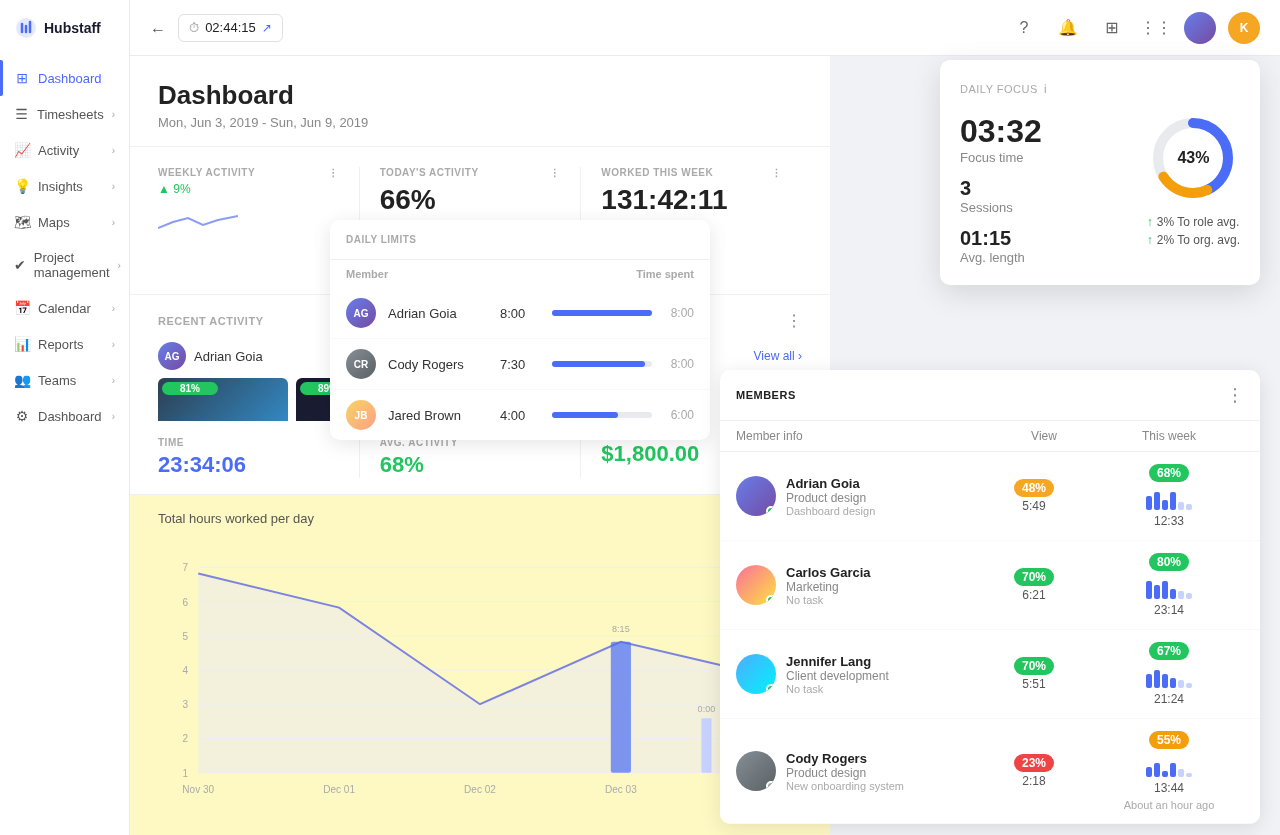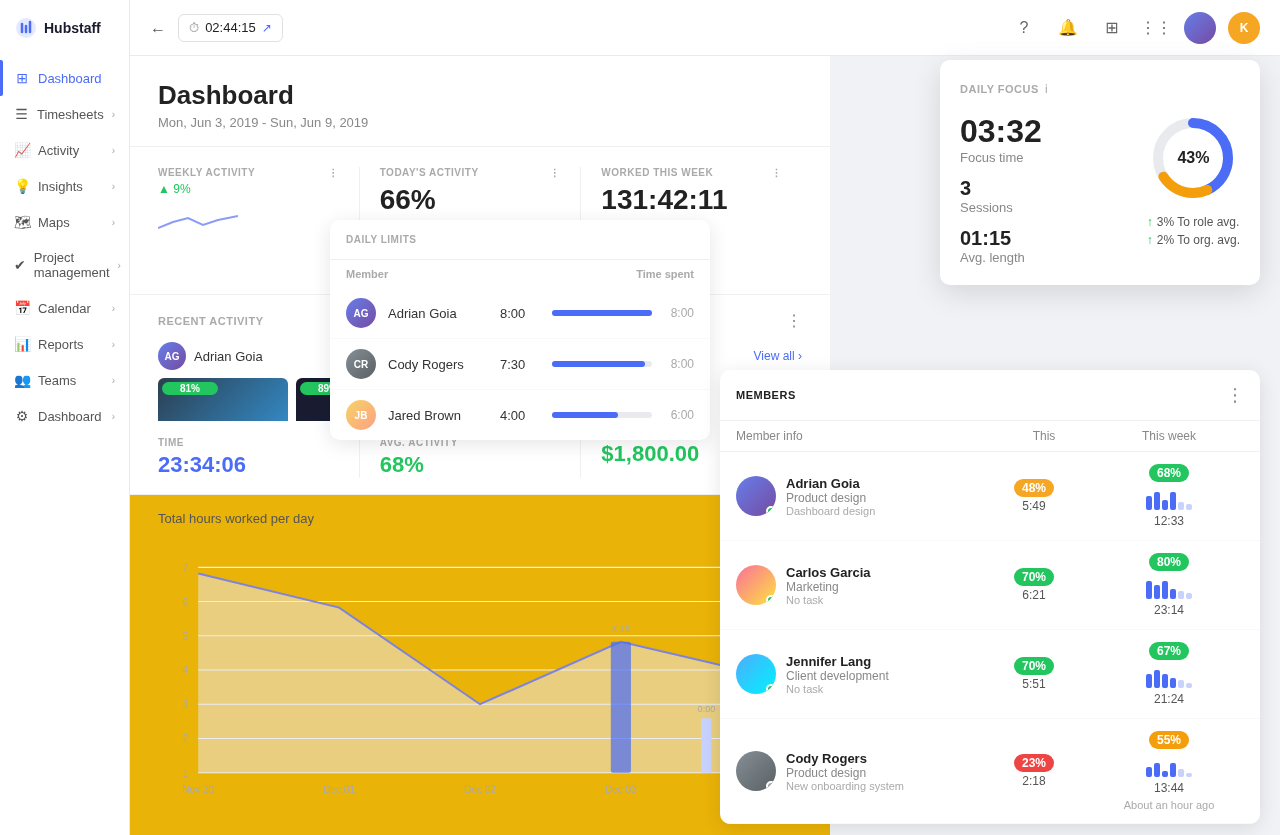--- a/index.html
+++ b/index.html
@@ -134,21 +134,21 @@
     .dl-bar { height: 6px; background: #4a6cf7; border-radius: 3px; }
     .dl-limit { font-size: 12px; color: #aaa; width: 30px; text-align: right; }
 
     
     .daily-focus-panel {
       position: absolute; top: 60px; right: 20px; width: 320px;
       background: #fff; border-radius: 10px; box-shadow: 0 8px 30px rgba(0,0,0,0.12);
       z-index: 30; padding: 20px;
     }
     .df-header { display: flex; align-items: center; gap: 6px; margin-bottom: 16px; }
-    .df-title { font-size: 11px; font-weight: 700; color: #aaa; letter-spacing: 0.5px; text-transform: uppercase; }
+    .df-title { font-size: 11px; font-weight: 400; color: #aaa; letter-spacing: 0.5px; text-transform: uppercase; }
     .df-info { color: #aaa; font-size: 12px; }
     .df-content { display: flex; gap: 20px; align-items: flex-start; }
     .df-left { flex: 1; }
     .df-time { font-size: 32px; font-weight: 600; color: #222; }
     .df-time-label { font-size: 13px; color: #888; }
     .df-stat { margin-top: 12px; }
     .df-stat-num { font-size: 20px; font-weight: 600; color: #222; }
     .df-stat-label { font-size: 13px; color: #888; }
     .df-avg { margin-top: 12px; }
     .df-avg-num { font-size: 20px; font-weight: 600; color: #222; }
@@ -427,21 +427,21 @@
           <div class="bottom-stat-label">AVG. ACTIVITY</div>
           <div class="bottom-stat-value green2">68%</div>
         </div>
         <div class="bottom-stat">
           <div class="bottom-stat-label"></div>
           <div class="bottom-stat-value" style="color:#22c55e;">$1,800.00</div>
         </div>
       </div>
     </div>
 
-    <div style="position:absolute;bottom:0;left:0;right:0;height:340px;background:#eab308;padding:16px 28px;">
+    <div style="position:absolute;bottom:0;left:0;right:0;height:340px;background:#fef9c3;padding:16px 28px;">
       <div class="chart-title">Total hours worked per day</div>
       <svg width="100%" height="260" viewBox="0 0 640 240">
 
         <line x1="40" y1="20" x2="620" y2="20" stroke="#f0f0f0" stroke-width="1"></line>
         <line x1="40" y1="54" x2="620" y2="54" stroke="#f0f0f0" stroke-width="1"></line>
         <line x1="40" y1="88" x2="620" y2="88" stroke="#f0f0f0" stroke-width="1"></line>
         <line x1="40" y1="122" x2="620" y2="122" stroke="#f0f0f0" stroke-width="1"></line>
         <line x1="40" y1="156" x2="620" y2="156" stroke="#f0f0f0" stroke-width="1"></line>
         <line x1="40" y1="190" x2="620" y2="190" stroke="#f0f0f0" stroke-width="1"></line>
         <line x1="40" y1="224" x2="620" y2="224" stroke="#f0f0f0" stroke-width="1"></line>
@@ -560,21 +560,21 @@
     </div>
   </div>
 
   <div class="members-panel">
     <div class="members-header">
       <span class="members-title">MEMBERS</span>
       <span style="cursor:pointer;color:#888;font-size:18px;">⋮</span>
     </div>
     <div class="members-cols">
       <span class="col-member">Member info</span>
-      <span class="col-today">This</span>
+      <span class="col-today">View</span>
       <span class="col-week">This week</span>
     </div>
 
     <div class="member-row">
       <div class="member-avatar av-ag" style="background:linear-gradient(135deg,#667eea,#764ba2);">
         <div class="member-status"></div>
       </div>
       <div class="member-info">
         <div class="member-name">Adrian Goia</div>
         <div class="member-role">Product design</div>

